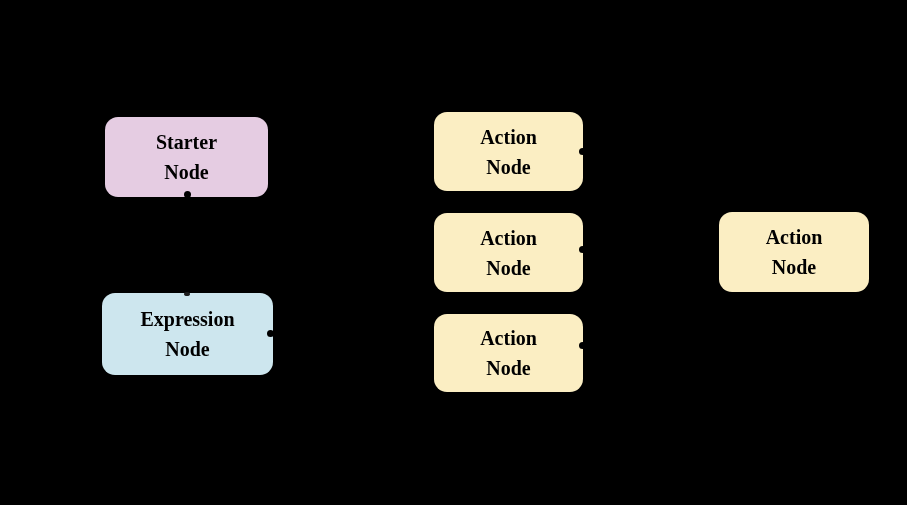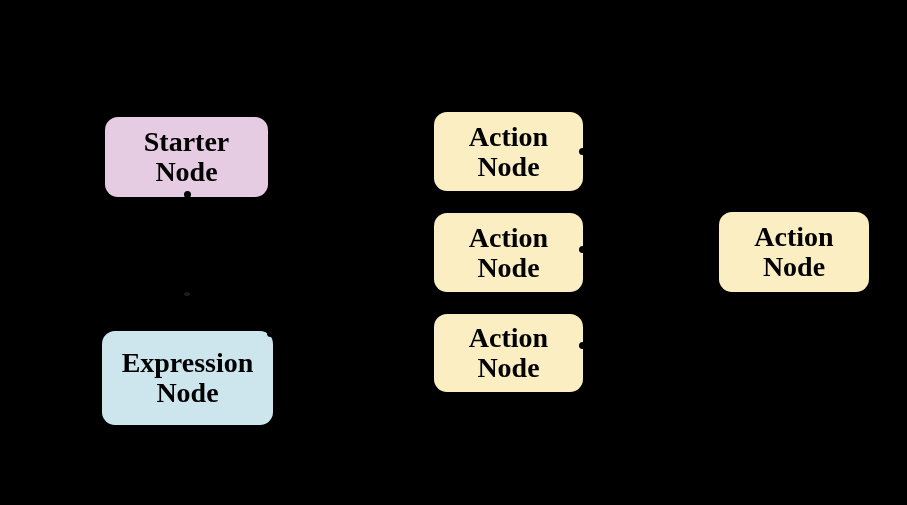--- a/index.html
+++ b/index.html
@@ -18,30 +18,30 @@
   .node {
     position: absolute;
     border-radius: 13px;
     display: flex;
     flex-direction: column;
     align-items: center;
     justify-content: center;
     text-align: center;
     color: #000000;
     font-weight: bold;
-    font-size: 28px;
+    font-size: 20px;
     line-height: 30px;
   }
   .node .node-label-line {
     display: block;
     white-space: nowrap;
   }
   
   .node-starter    { left: 105px; top: 117px; width: 163px; height: 80px; }
-  .node-expression { left: 102px; top: 293px; width: 171px; height: 94px; margin-top: 38px; }
+  .node-expression { left: 102px; top: 293px; width: 171px; height: 82px; }
   .node-action-1   { left: 434px; top: 112px; width: 149px; height: 79px; }
   .node-action-2   { left: 434px; top: 213px; width: 149px; height: 79px; }
   .node-action-3   { left: 434px; top: 314px; width: 149px; height: 78px; }
   .node-action-4   { left: 719px; top: 212px; width: 150px; height: 80px; }
   
   .stub {
     position: absolute;
     background: #000000;
     border-radius: 50%;
   }

